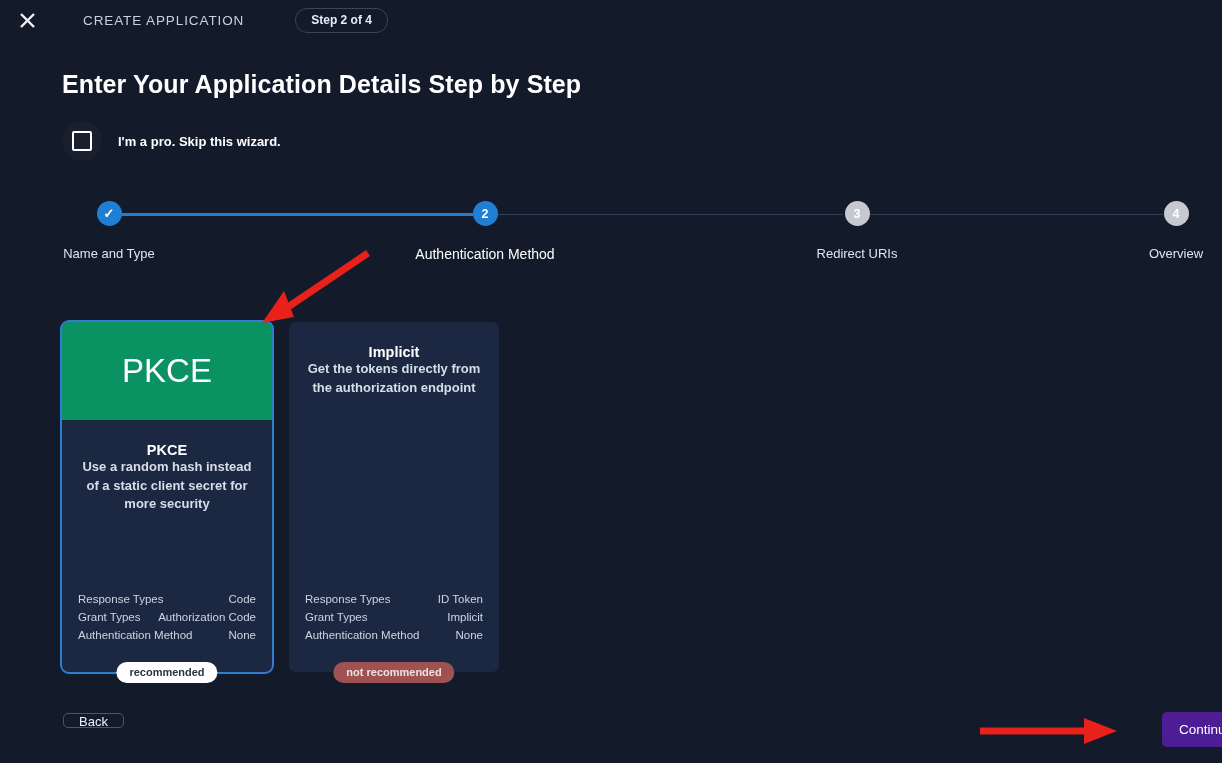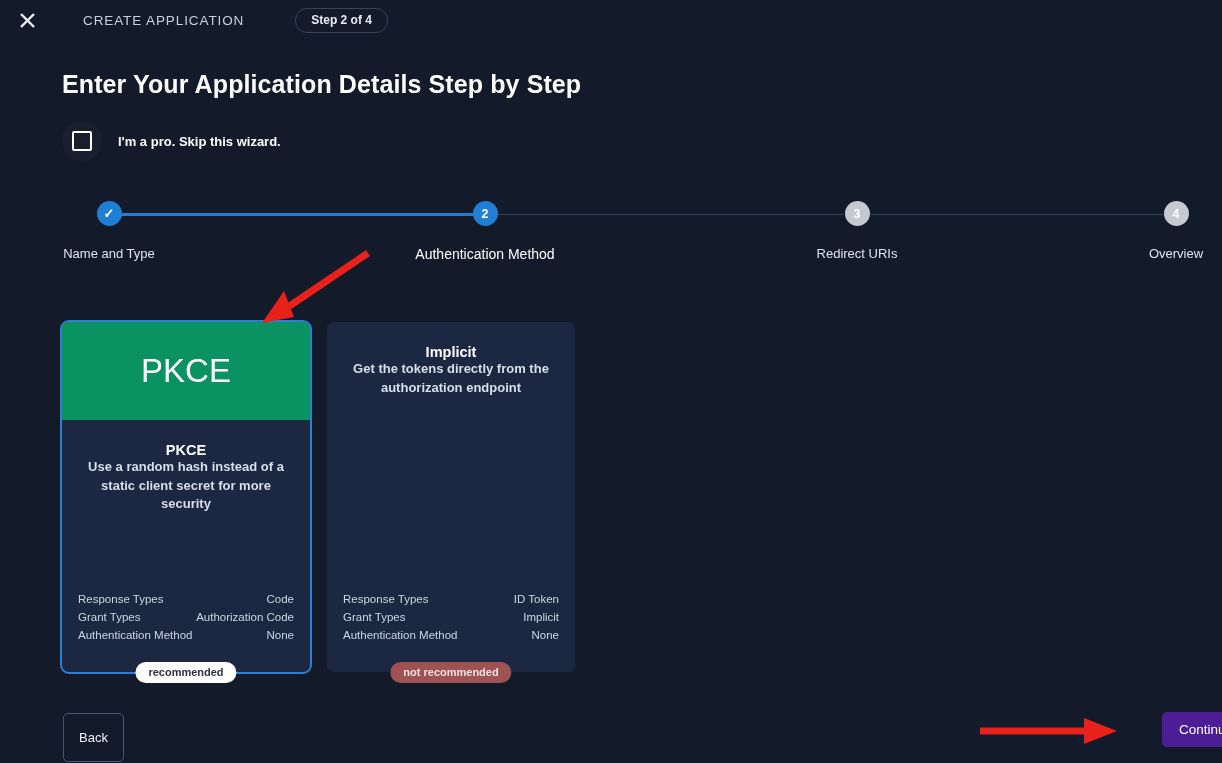--- a/index.html
+++ b/index.html
@@ -136,21 +136,21 @@
 
   
   .cards {
     position: absolute;
     left: 62px;
     top: 322px;
     display: flex;
     gap: 17px;
   }
   .card {
-    width: 248px;
+    width: 210px;
     height: 350px;
     border-radius: 7px;
     position: relative;
     background: #1c2742;
     display: flex;
     flex-direction: column;
     cursor: pointer;
   }
   .card.selected {
     outline: 2px solid #2f7fd1;
@@ -211,21 +211,21 @@
   }
   .badge-rec    { background: #ffffff; color: #2b3244; }
   .badge-notrec { background: #9e5252; color: #f0e2e2; }
 
   
   .btn-back {
     position: absolute;
     left: 63px;
     top: 713px;
     width: 61px;
-    height: 49px;
+    height: 15px;
     border: 1px solid #49556b;
     border-radius: 5px;
     background: transparent;
     color: #eef2f8;
     font-size: 13px;
     font-family: "Liberation Sans", sans-serif;
     cursor: pointer;
   }
   .btn-continue {
     position: absolute;

